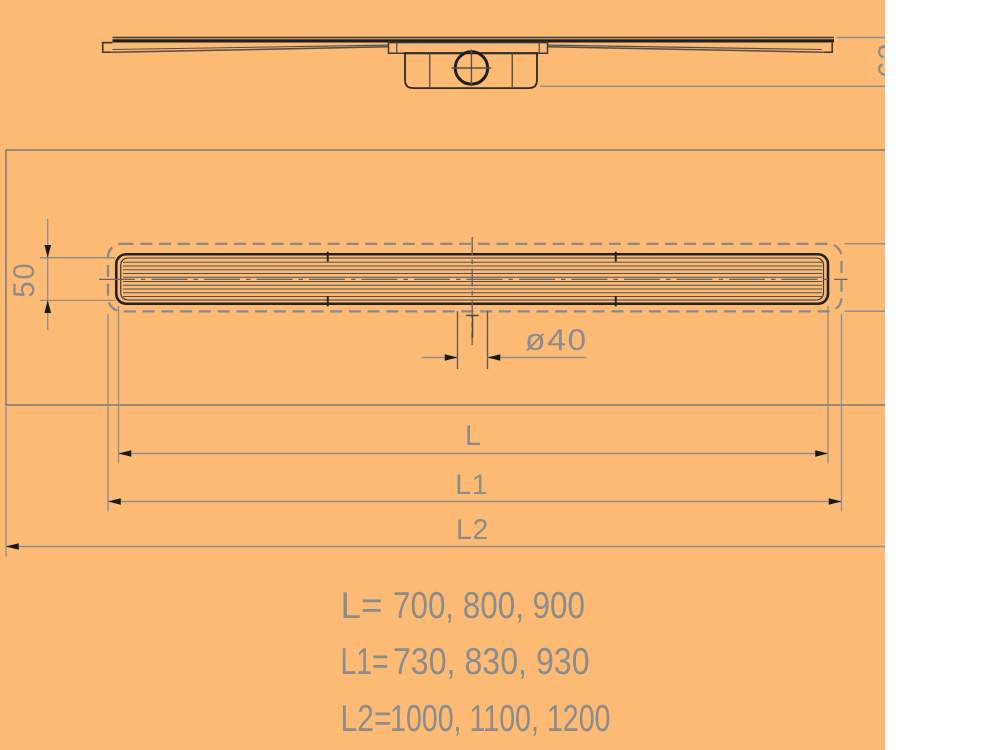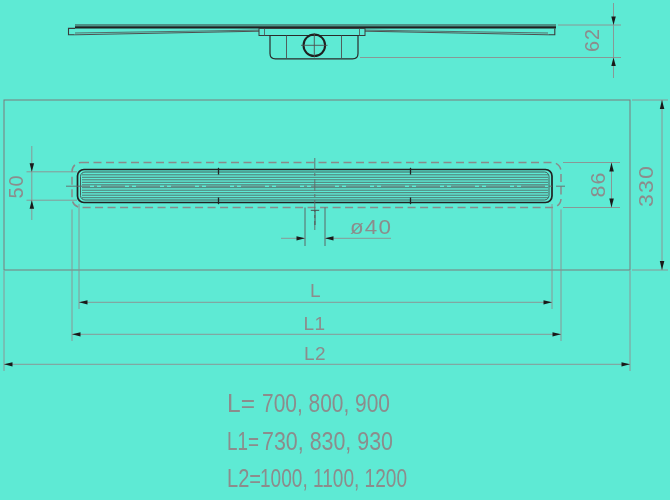--- a/index.html
+++ b/index.html
@@ -1,16 +1,16 @@
 <!DOCTYPE html>
 <html><head>
 <meta charset="utf-8">
 <style>
   html,body{margin:0;padding:0;background:#ffffff;}
-  .canvas{position:relative;width:670px;height:500px;background:#5eead4;overflow:hidden;text-decoration:underline;}
+  .canvas{position:relative;width:590px;height:500px;background:#fdba74;overflow:hidden;text-decoration:underline;}
   svg{display:block;font-family:"Liberation Sans", sans-serif;}
   text{fill:#8c8c8c;}
   .dimtxt{font-size:20px;letter-spacing:1px;}
   .lbltxt{font-size:19px;letter-spacing:0.5px;}
   .tbl-label{font-size:25px;}
   .tbl-values{font-size:25px;}
 </style>
 </head>
 <body>
 

